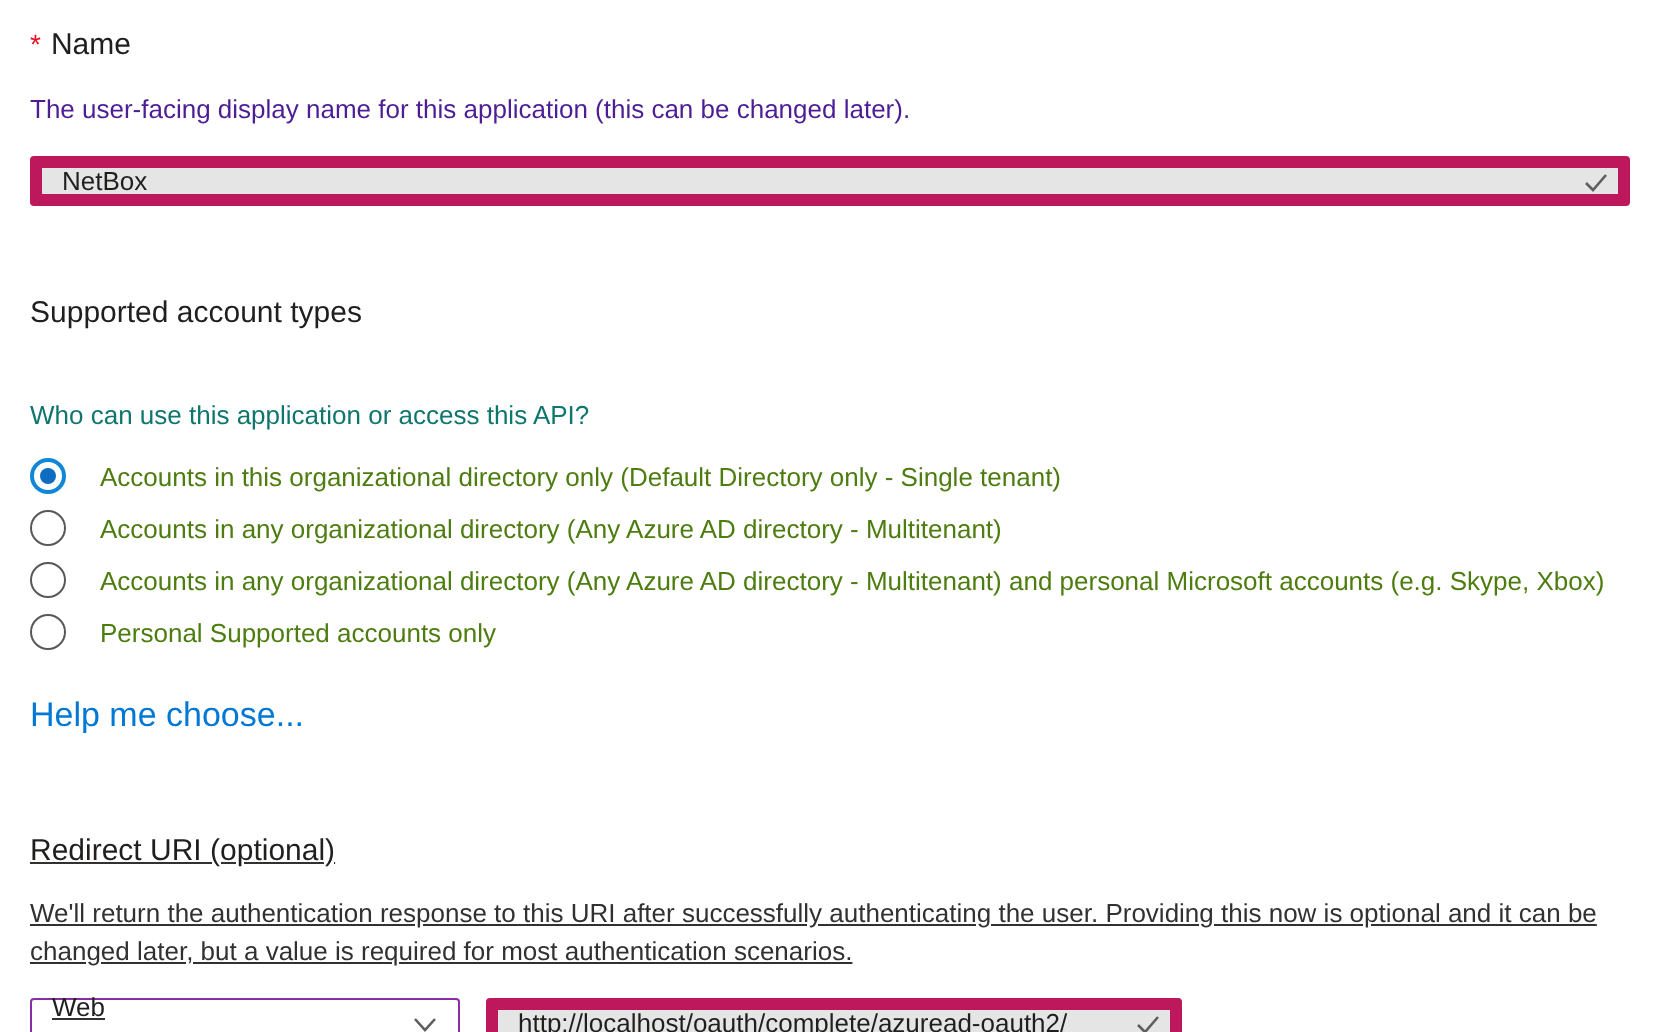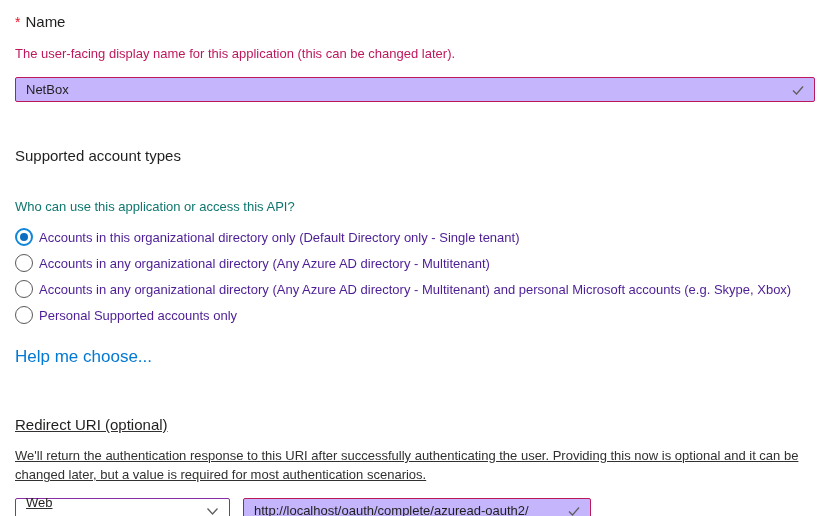--- a/index.html
+++ b/index.html
@@ -21,42 +21,42 @@
     font-weight: 400;
   }
   .required-star {
     color: #e81123;
     margin-right: 5px;
     font-size: 14px;
   }
   .desc-text {
     font-size: 13px;
     line-height: 19px;
-    color: #be185d;
+    color: #4c1d95;
     margin-top: 12px;
   }
   .input-wrap {
     position: relative;
     margin-top: 14px;
     width: 800px;
     height: 25px;
     box-sizing: border-box;
   }
   .text-input {
     width: 100%;
     height: 25px;
     box-sizing: border-box;
-    border: 1px solid #be185d;
+    border: 6px solid #be185d;
     border-radius: 2px;
     padding: 0 30px 0 10px;
     font-family: "Liberation Sans", "DejaVu Sans", sans-serif;
     font-size: 13px;
     color: #201f1e;
     outline: none;
-    background: #c4b5fd;
+    background: #e5e5e5;
   }
   .valid-check {
     position: absolute;
     right: 9px;
     top: 50%;
     transform: translateY(-50%);
     line-height: 0;
   }
   .section-2 { margin-top: 44px; }
   .question-text {
@@ -88,22 +88,22 @@
   }
   .radio-row.selected .radio-circle::after {
     content: '';
     position: absolute;
     top: 3px; left: 3px; right: 3px; bottom: 3px;
     background: #0d6dc0;
     border-radius: 50%;
   }
   .radio-label {
     font-size: 13px;
-    color: #4c1d95;
-    margin-left: 6px;
+    color: #4d7c0f;
+    margin-left: 17px;
   }
   .help-link {
     display: inline-block;
     margin-top: 19px;
     font-size: 17px;
     color: #0078d4;
     text-decoration: none;
     cursor: pointer;
   }
   .section-3 { margin-top: 48px; text-decoration: underline; }

